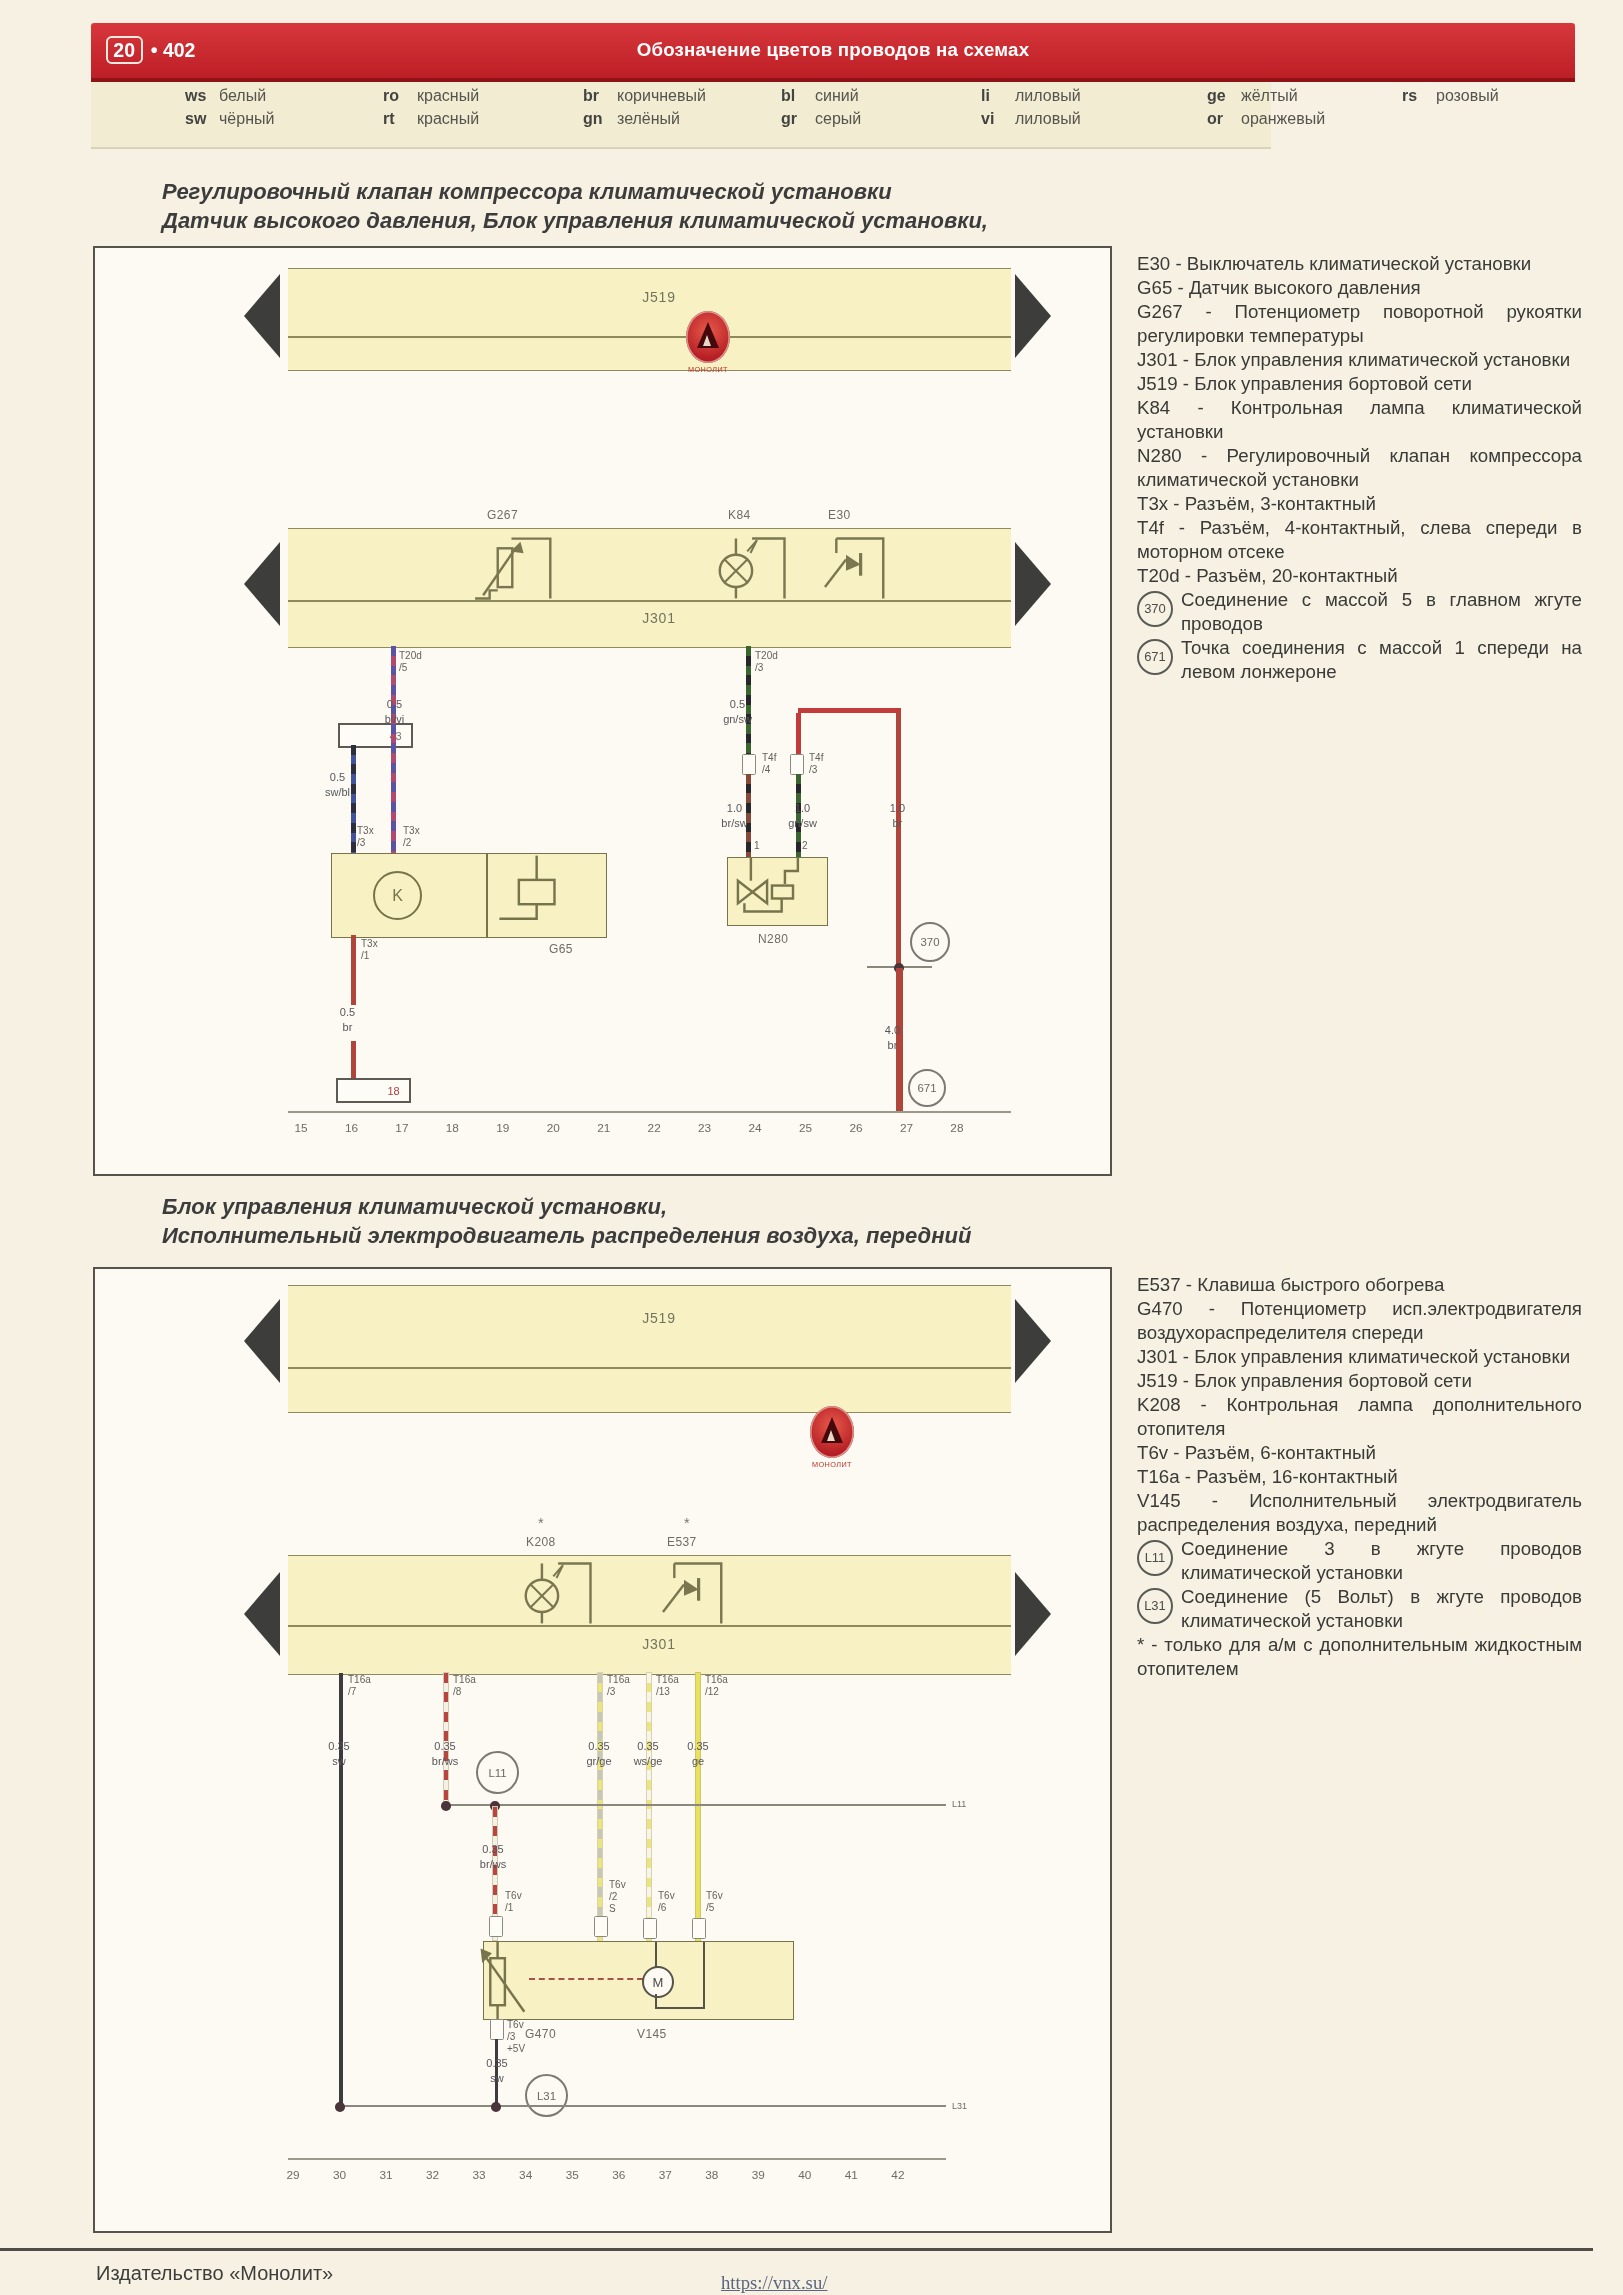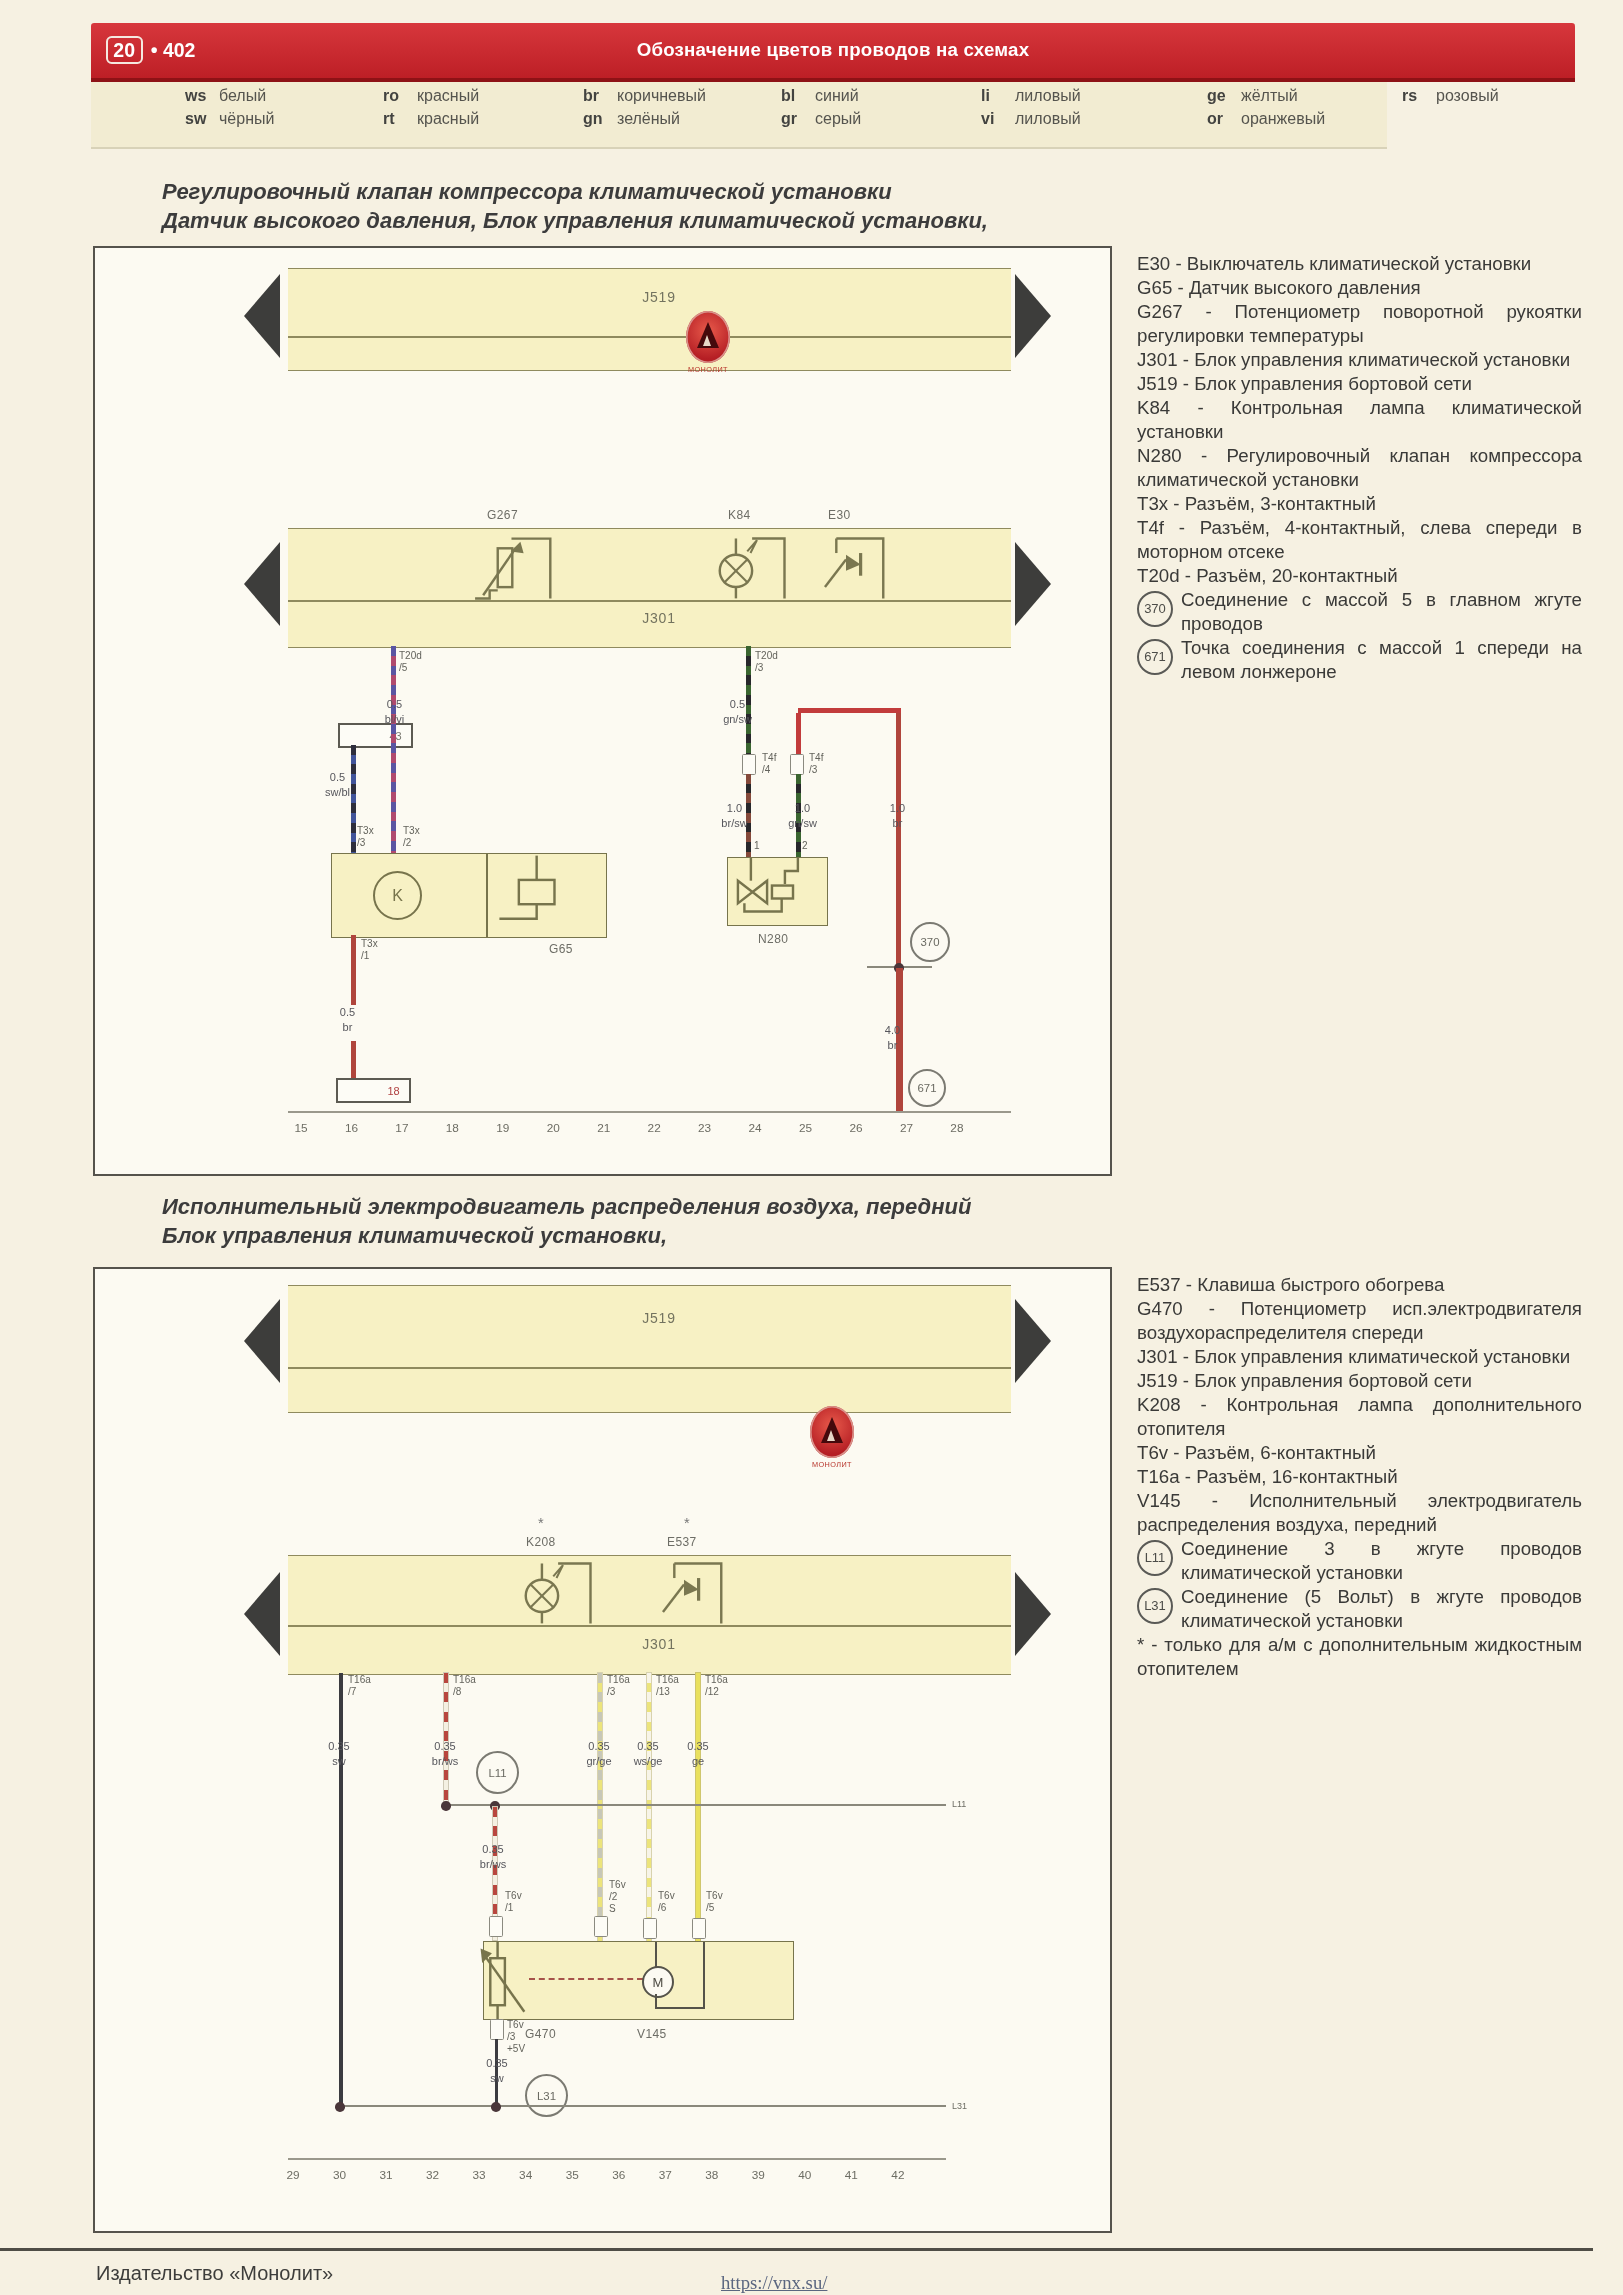--- a/index.html
+++ b/index.html
@@ -3,21 +3,21 @@
 <meta charset="utf-8">
 <style>
   html,body{margin:0;padding:0;background:#e8e4d6;}
   .page{position:relative;width:1624px;height:2295px;background:#f6f1e2;font-family:"Liberation Sans",sans-serif;overflow:hidden;}
   .abs{position:absolute;}
   
   .hdr{position:absolute;left:91px;top:23px;width:1484px;height:55px;background:linear-gradient(#d7373c,#bd1f26);border-bottom:4px solid #8e1216;border-radius:3.2px 3.2px 0 0;}
   .hdr-left{position:absolute;left:14.6px;top:13px;display:flex;align-items:center;gap:8px;color:#fff;font-weight:bold;font-size:19.5px;}
   .hdr-num-box{border:2.4px solid #f5e9e0;border-radius:5.7px;padding:0 5.7px;line-height:24px;}
   .hdr-title{position:absolute;left:0;right:0;top:16px;text-align:center;color:#fff;font-weight:bold;font-size:18.7px;letter-spacing:0.2px;}
-  .legband{position:absolute;left:91px;top:82px;width:1296px;height:65px;background:#f2ecd2;border-bottom:2.4px solid #d8d2b8;}
+  .legband{position:absolute;left:91px;top:82px;width:1180px;height:65px;background:#f2ecd2;border-bottom:2.4px solid #d8d2b8;}
   .leg-item{position:absolute;display:flex;font-size:16px;color:#55544e;white-space:nowrap;}
   .leg-code{font-weight:bold;width:34px;color:#434340;}
   
   .sec-title{position:absolute;font-style:italic;font-weight:bold;color:#3c3c3c;font-size:22px;line-height:29px;white-space:nowrap;}
   
   .frame{position:absolute;border:2.4px solid #55534c;background:#fcfaf2;}
   .band{position:absolute;background:#f7f1c4;border-top:1.6px solid #8f8a5e;border-bottom:1.6px solid #8f8a5e;}
   .band-div{position:absolute;left:0;right:0;height:1.6px;background:#8f8a5e;}
   .band-label{position:absolute;left:0;right:0;text-align:center;font-size:14px;color:#73735f;letter-spacing:0.8px;padding-left:19px;}
   .arrow-l{position:absolute;width:0;height:0;border-top:42px solid transparent;border-bottom:42px solid transparent;border-right:36px solid #3d3d3b;}
@@ -366,22 +366,22 @@
         <div class="comp-badge">370</div>
         <div class="comp-text">Соединение с массой 5 в главном жгуте проводов</div>
       </div>
     <div class="comp-item">
         <div class="comp-badge">671</div>
         <div class="comp-text">Точка соединения с массой 1 спереди на левом лонжероне</div>
       </div>
   </div>
 
   <div class="sec-title" style="left:162px;top:1192px">
+    <div>Блок управления климатической установки,</div>
     <div>Исполнительный электродвигатель распределения воздуха, передний</div>
-    <div>Блок управления климатической установки,</div>
   </div>
 
   <div class="frame" style="left:93px;top:1267px;width:1015px;height:962px"></div>
 
   <div class="band" style="left:288px;top:1285px;width:723px;height:126px">
     <div class="band-div" style="top:81px"></div>
     <div class="band-label" style="top:24px">J519</div>
   </div>
   <div class="arrow-l" style="left:244px;top:1299px"></div>
   <div class="arrow-r" style="left:1015px;top:1299px"></div>

